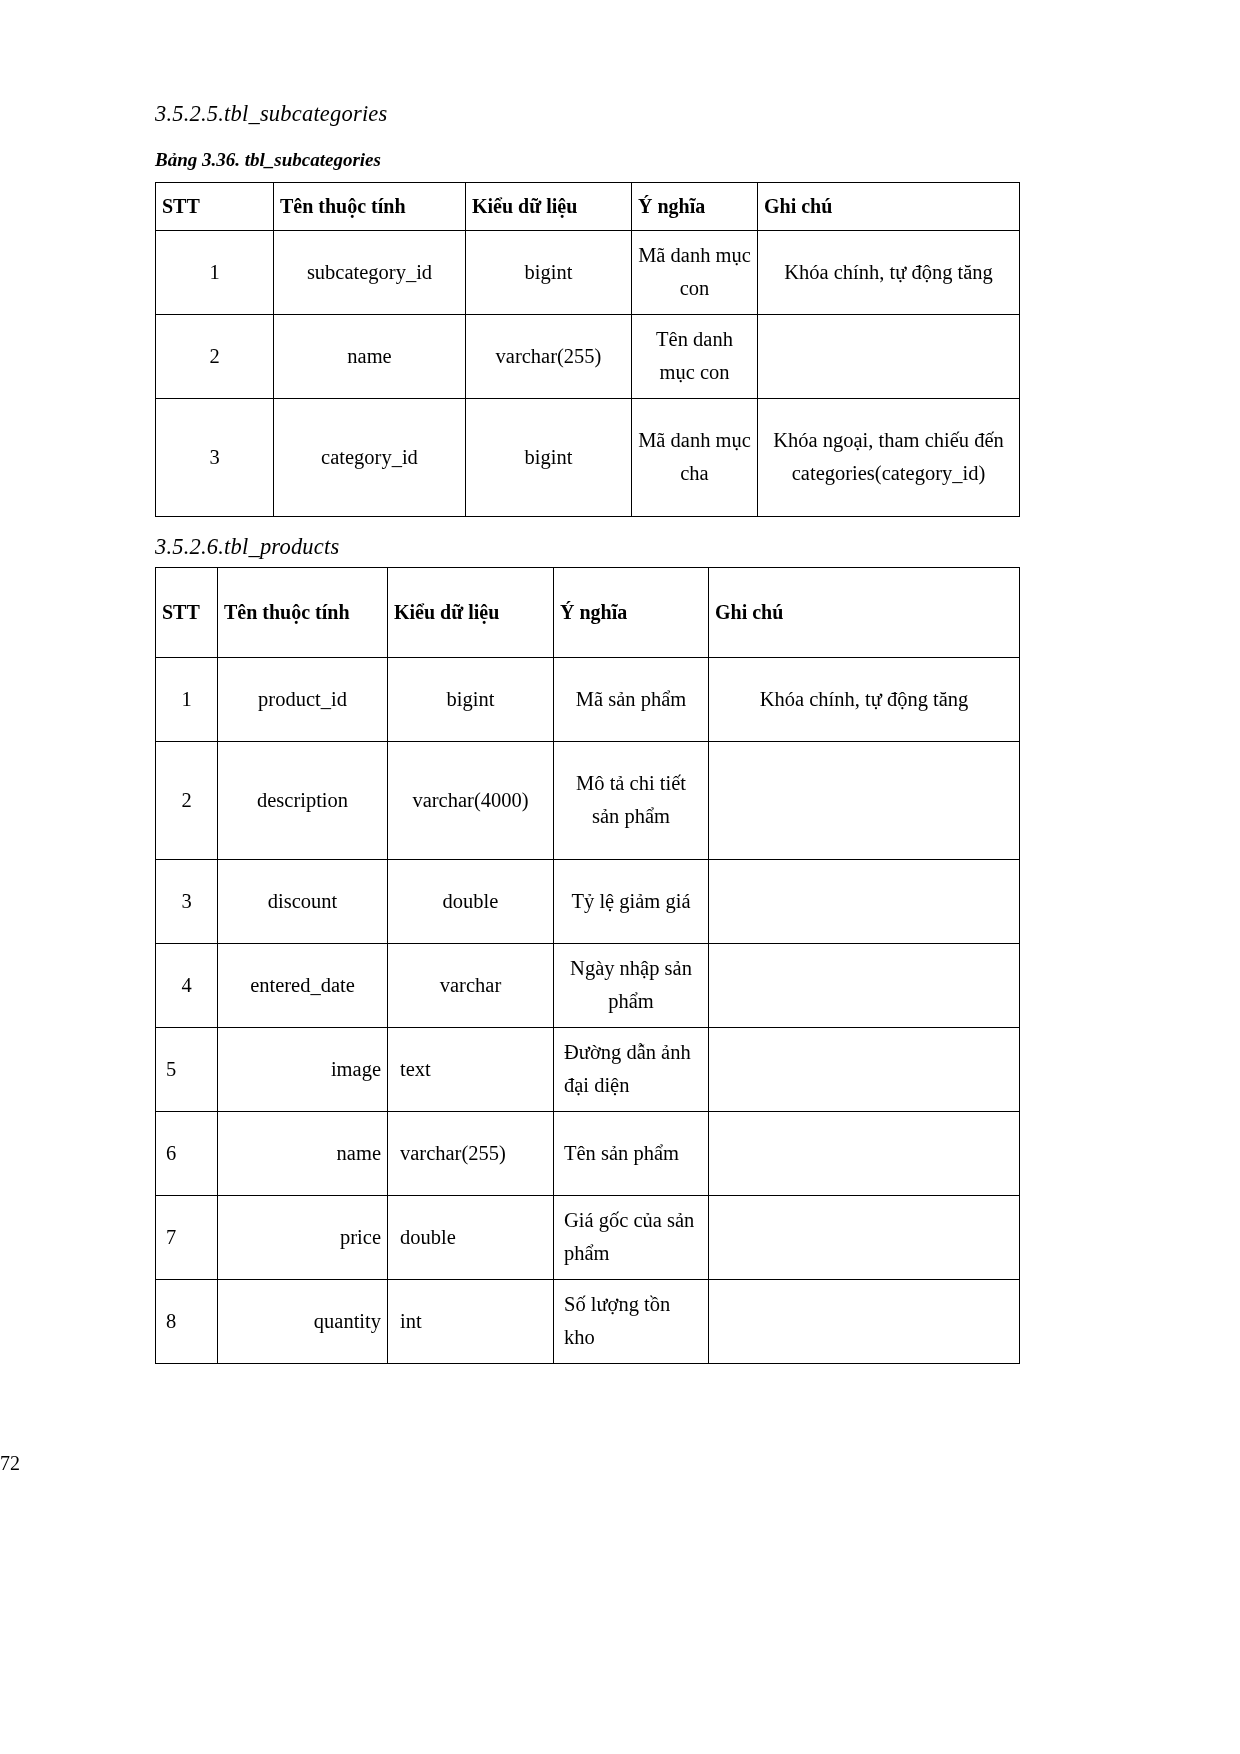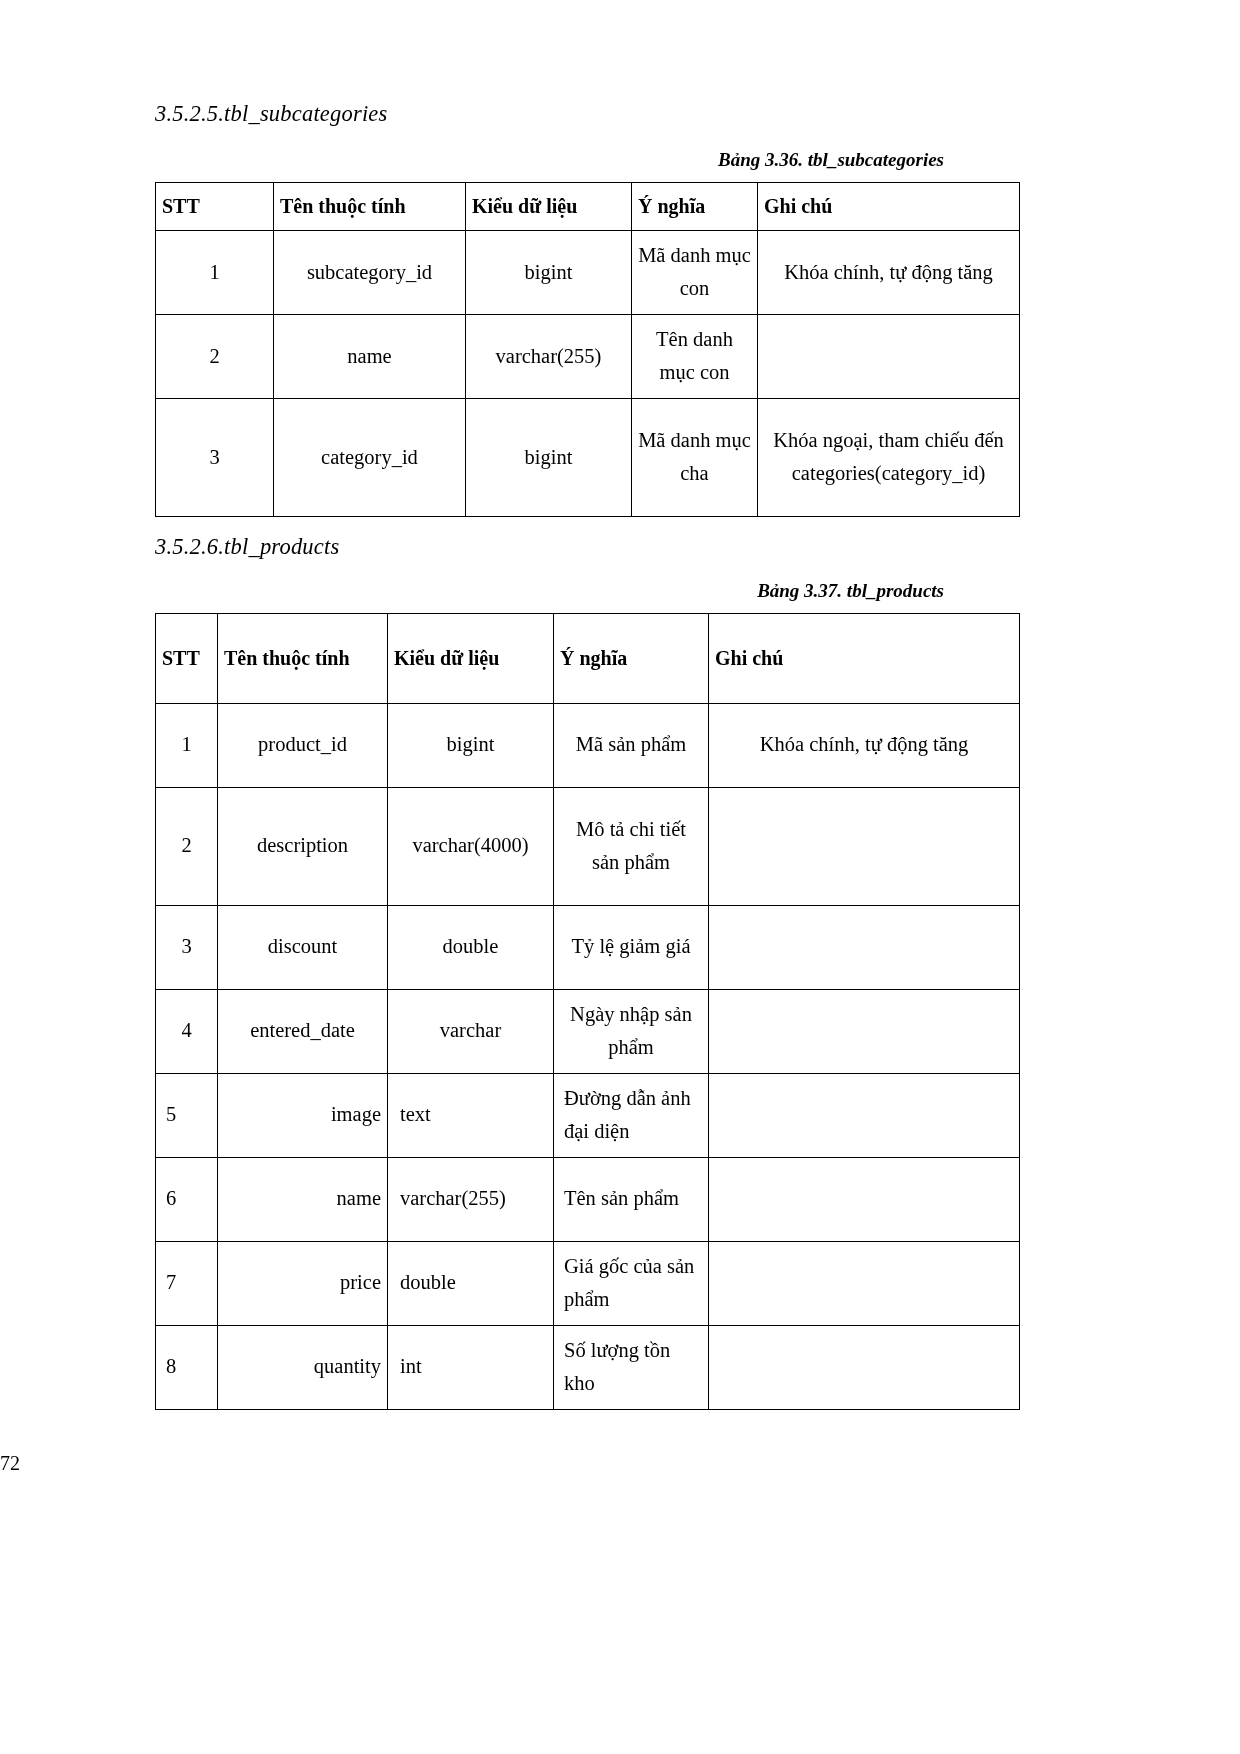--- a/index.html
+++ b/index.html
@@ -24,24 +24,24 @@
   
   .section-heading {
     font-style: italic;
     font-size: 22.5px;
     letter-spacing: 0.2px;
     margin: 0;
     padding: 0;
     line-height: 1.2;
   }
   #heading-subcategories { margin-bottom: 22px; }
-  #heading-products { margin-top: 16px; margin-bottom: 20px; }
+  #heading-products { margin-top: 16px; margin-bottom: 7px; }
 
   .table-caption {
-    text-align: right;
+    text-align: left;
     font-weight: bold;
     font-style: italic;
     font-size: 19px;
     margin: 0 0 10px 0;
     padding-right: 18px;
     line-height: 1.2;
   }
 
   
   table {
@@ -152,21 +152,20 @@
         <td class="nm">category_id</td>
         <td class="dt">bigint</td>
         <td class="mn">Mã danh mục cha</td>
         <td class="nt">Khóa ngoại, tham chiếu đến categories(category_id)</td>
       </tr>
     </tbody>
   </table>
 
   <div class="section-heading" id="heading-products">3.5.2.6.tbl_products</div>
 
-  <div class="table-caption">Bảng 3.37. tbl_products</div>
 
   <table id="table-products">
     <colgroup>
       <col class="c0">
         <col class="c1">
         <col class="c2">
         <col class="c3">
         <col class="c4">
     </colgroup>
     <thead>

